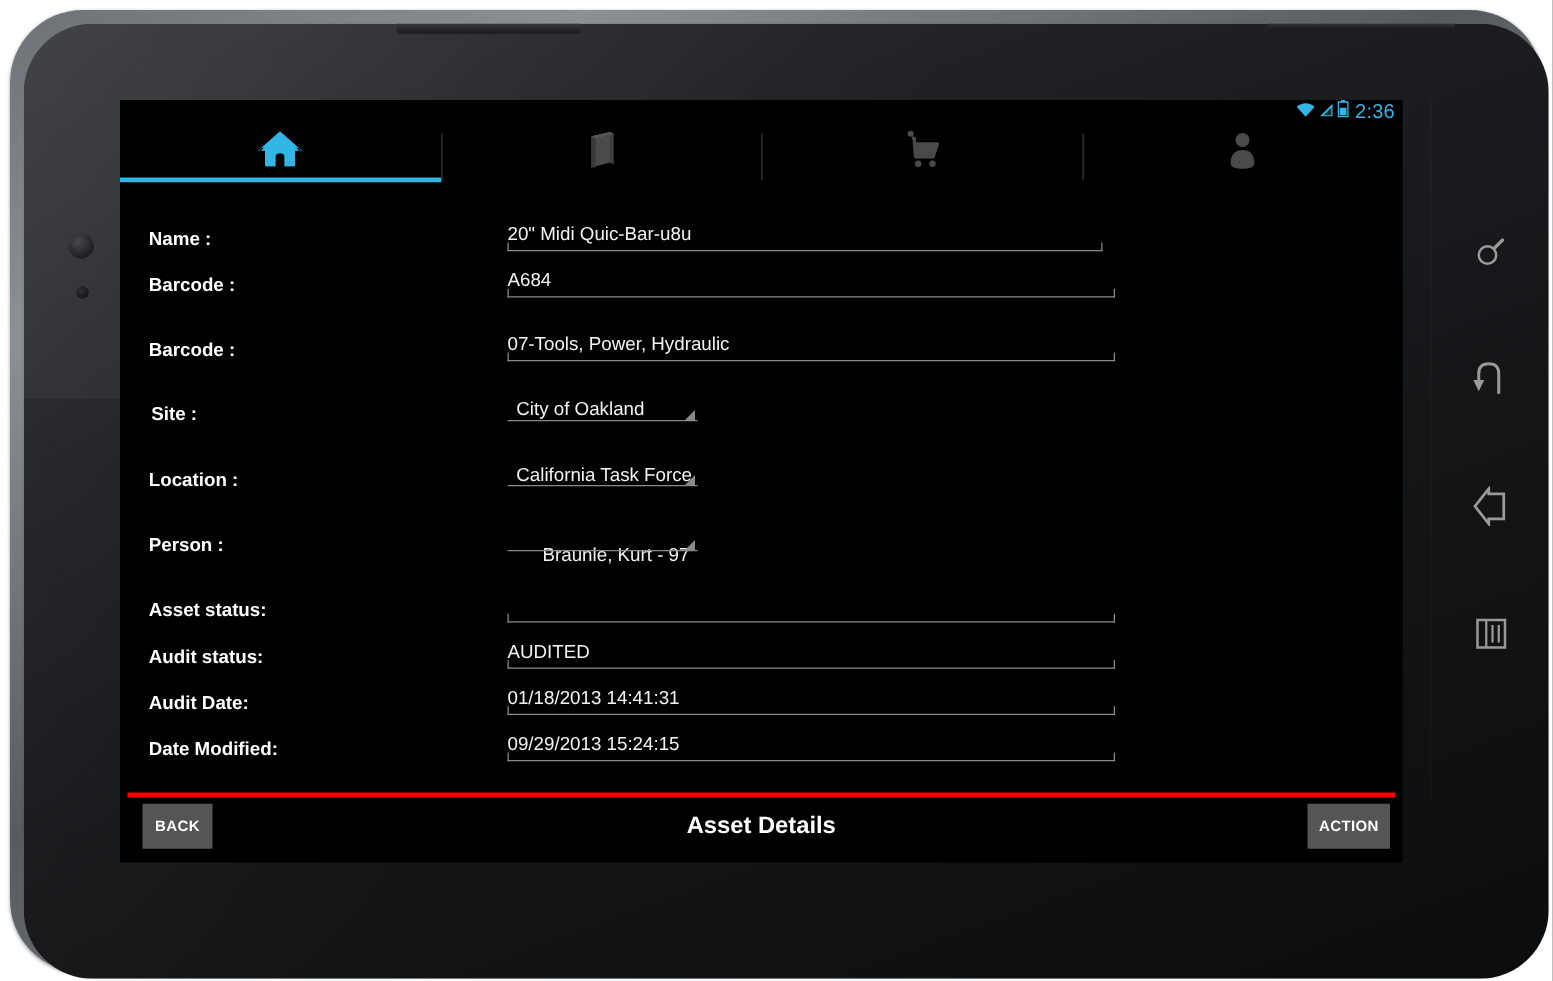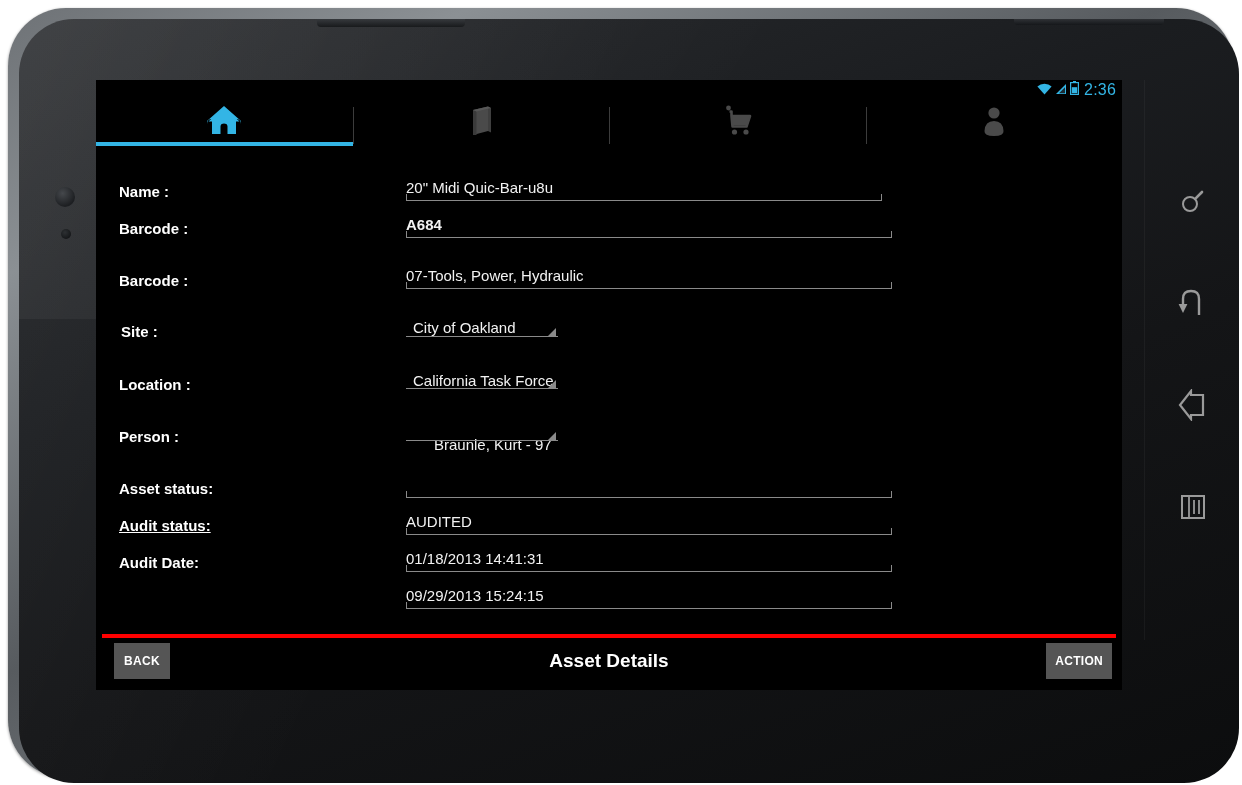--- a/index.html
+++ b/index.html
@@ -291,21 +291,21 @@
 
     <div class="field-row" style="top:37px;">
       <span class="field-label" style="margin-left:23px;">Name :</span>
     </div>
     <span class="field-value" style="left:310px; top:33px;">20" Midi Quic-Bar-u8u</span>
     <span class="edit-underline" style="left:310px; top:48px; width:476px;"></span>
 
     <div class="field-row" style="top:74px;">
       <span class="field-label" style="margin-left:23px;">Barcode :</span>
     </div>
-    <span class="field-value" style="left:310px; top:70px;font-weight:bold;">A684</span>
+    <span class="field-value" style="left:310px; top:70px;">A684</span>
     <span class="edit-underline" style="left:310px; top:85px; width:486px;"></span>
 
     <div class="field-row" style="top:126px;">
       <span class="field-label" style="margin-left:23px;">Barcode :</span>
     </div>
     <span class="field-value" style="left:310px; top:121px;">07-Tools, Power, Hydraulic</span>
     <span class="edit-underline" style="left:310px; top:136px; width:486px;"></span>
 
     <div class="field-row" style="top:177px;">
       <span class="field-label" style="margin-left:25px;">Site :</span>
@@ -328,31 +328,34 @@
     <span class="spinner-underline" style="left:310px; top:293px; width:152px;"></span>
     <span class="spinner-tri" style="left:452px; top:286px;"></span>
 
     <div class="field-row" style="top:334px;">
       <span class="field-label" style="margin-left:23px;">Asset status:</span>
     </div>
     <span class="field-value" style="left:310px; top:330px;"></span>
     <span class="edit-underline" style="left:310px; top:345px; width:486px;"></span>
 
     <div class="field-row" style="top:371px;">
-      <span class="field-label" style="margin-left:23px;text-decoration:underline;">Audit status:</span>
+      <span class="field-label" style="margin-left:23px;">Audit status:</span>
     </div>
     <span class="field-value" style="left:310px; top:367px;">AUDITED</span>
     <span class="edit-underline" style="left:310px; top:382px; width:486px;"></span>
 
     <div class="field-row" style="top:408px;">
       <span class="field-label" style="margin-left:23px;">Audit Date:</span>
     </div>
     <span class="field-value" style="left:310px; top:404px;">01/18/2013 14:41:31</span>
     <span class="edit-underline" style="left:310px; top:419px; width:486px;"></span>
 
+    <div class="field-row" style="top:445px;">
+      <span class="field-label" style="margin-left:23px;">Date Modified:</span>
+    </div>
     <span class="field-value" style="left:310px; top:441px;">09/29/2013 15:24:15</span>
     <span class="edit-underline" style="left:310px; top:456px; width:486px;"></span>
 
   </div>
 </div>
 
 <div id="bottom-bar">
   <div id="bottom-red-line"></div>
   <div id="back-button" class="bar-button">BACK</div>
   <div id="bottom-title">Asset Details</div>

